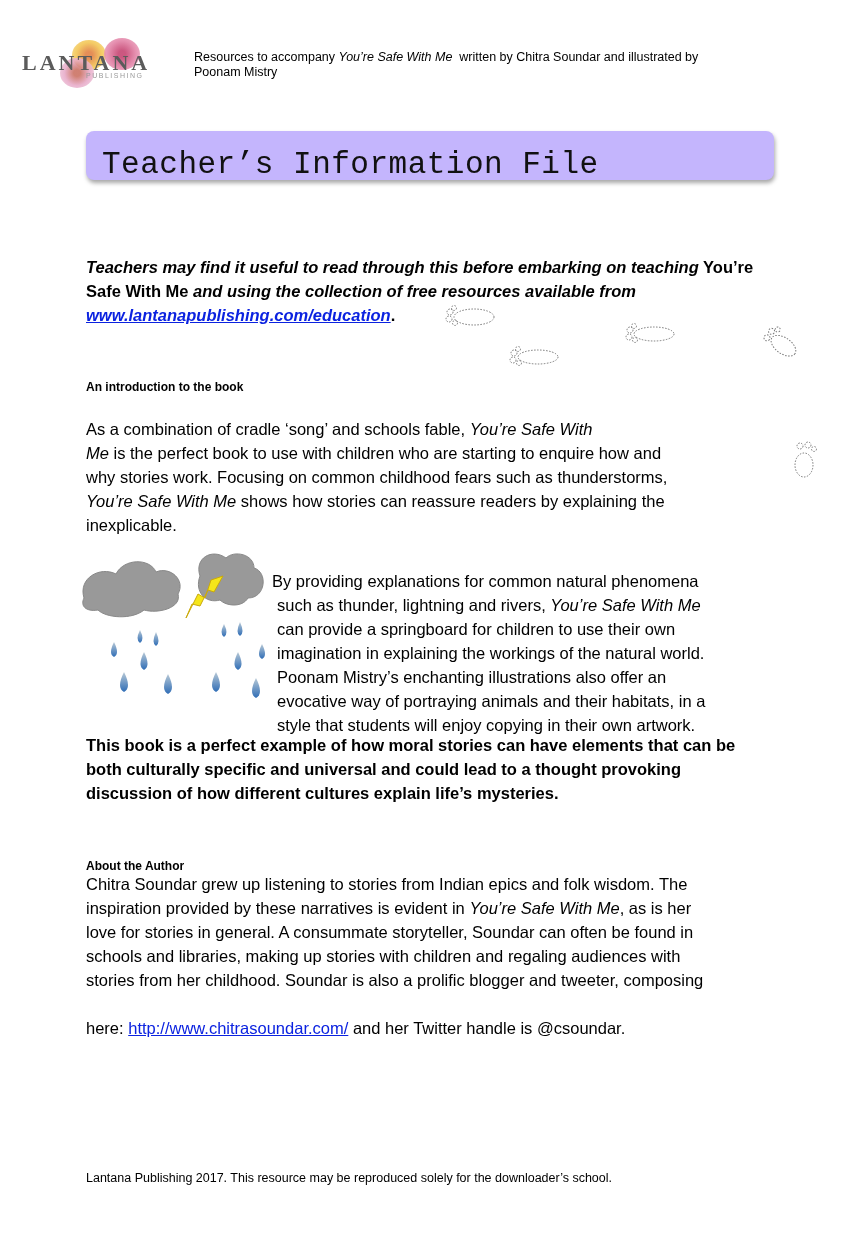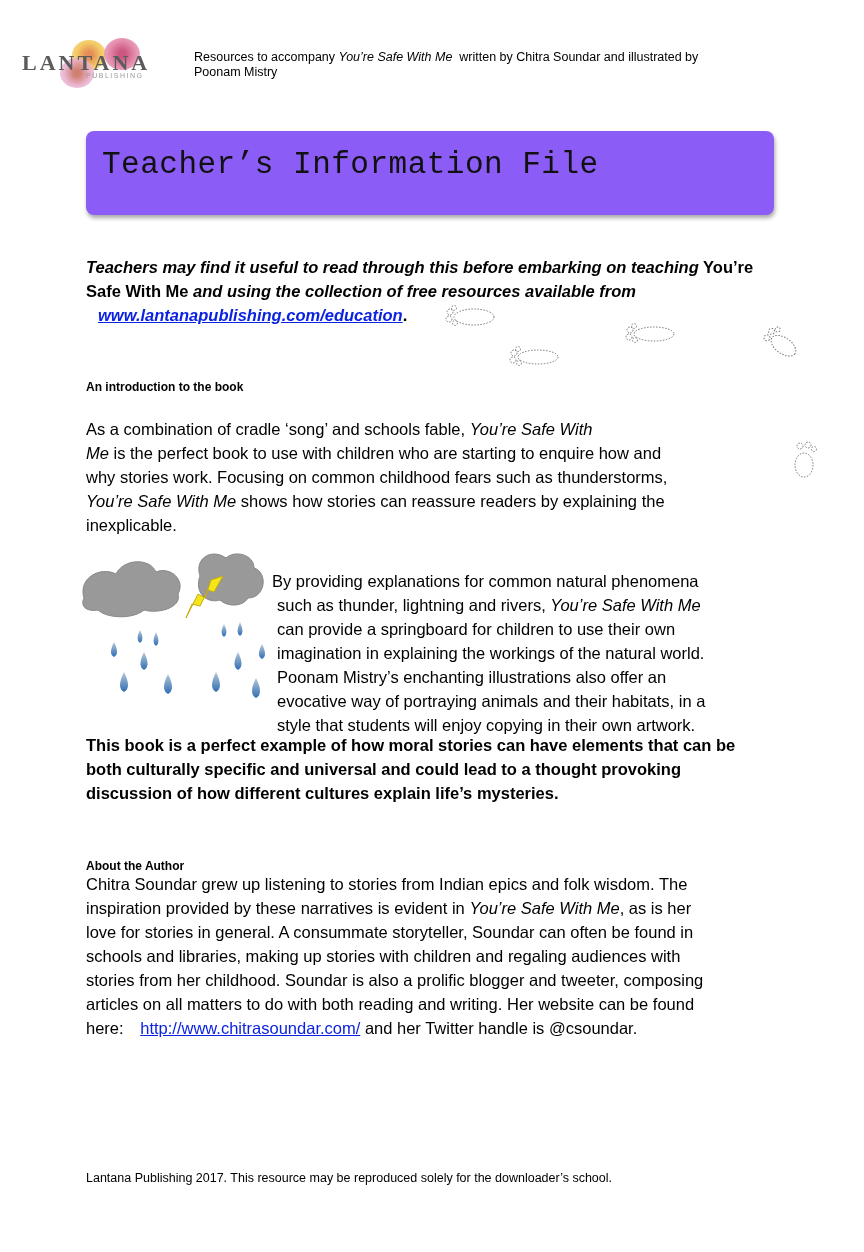--- a/index.html
+++ b/index.html
@@ -7,28 +7,28 @@
          font-family: "Liberation Sans", sans-serif; color: #000; }
   .abs { position: absolute; }
   
   .logo { left: 20px; top: 38px; width: 135px; height: 48px; }
   .logo-word { position: absolute; left: 2px; top: 12px; font-family: "Liberation Serif", serif;
                font-size: 22px; letter-spacing: 3px; color: #5b5b5b; font-weight: bold; z-index: 2; }
   .logo-sub { position: absolute; left: 66px; top: 34px; font-size: 7px; letter-spacing: 1.5px; color: #999; z-index: 2; }
   .flower { position: absolute; border-radius: 50%; opacity: .85; }
   .header-text { left: 194px; top: 50px; width: 580px; font-size: 12.5px; line-height: 15px; }
   
-  .banner { left: 86px; top: 131px; width: 688px; height: 84px; background: #8b5cf6;
+  .banner { left: 86px; top: 131px; width: 688px; height: 49px; background: #c4b5fd;
             border-radius: 8px; box-shadow: 1px 3px 4px rgba(0,0,0,.35); }
   .banner-title { position: absolute; left: 16px; top: 16px; font-family: "Liberation Mono", monospace;
                   font-size: 31px; color: #111; letter-spacing: 0.5px; }
   
   .para { left: 86px; font-size: 16.5px; line-height: 24px; }
   .para i { font-style: italic; }
-  a.link { color: #1a0dab; text-decoration: underline; color: #0b22e0; margin-left: 12px; }
+  a.link { color: #1a0dab; text-decoration: underline; color: #0b22e0; }
   .heading { left: 86px; font-size: 12px; font-weight: bold; }
   .rain-text { left: 272px; top: 551px; width: 480px; font-size: 16.5px; line-height: 24px; margin-top: 18px; }
   .rain-text .ln { display: block; white-space: nowrap; }
   .footer { left: 86px; top: 1171px; font-size: 12.5px; }
   .foot-print { position: absolute; }
 </style>
 </head>
 <body>
 
 <div class="abs logo">
@@ -153,17 +153,17 @@
 </div>
 
 <div class="abs heading" style="top:859px">About the Author</div>
 
 <div class="abs para" style="top:872px;width:720px;">
   <span>Chitra Soundar grew up listening to stories from Indian epics and folk wisdom. The</span><br>
   <span>inspiration provided by these narratives is evident in </span><i>You’re Safe With Me</i><span>, as is her</span><br>
   <span>love for stories in general. A consummate storyteller, Soundar can often be found in</span><br>
   <span>schools and libraries, making up stories with children and regaling audiences with</span><br>
   <span>stories from her childhood. Soundar is also a prolific blogger and tweeter, composing</span><br>
-  <span>articles on all matters to do with both reading and writing. Her website can be found</span><br>
+  <br>
   <span>here: </span><a class="link">http://www.chitrasoundar.com/</a><span> and her Twitter handle is @csoundar.</span>
 </div>
 
 <div class="abs footer">Lantana Publishing 2017. This resource may be reproduced solely for the downloader’s school.</div>
 
 </body></html>

